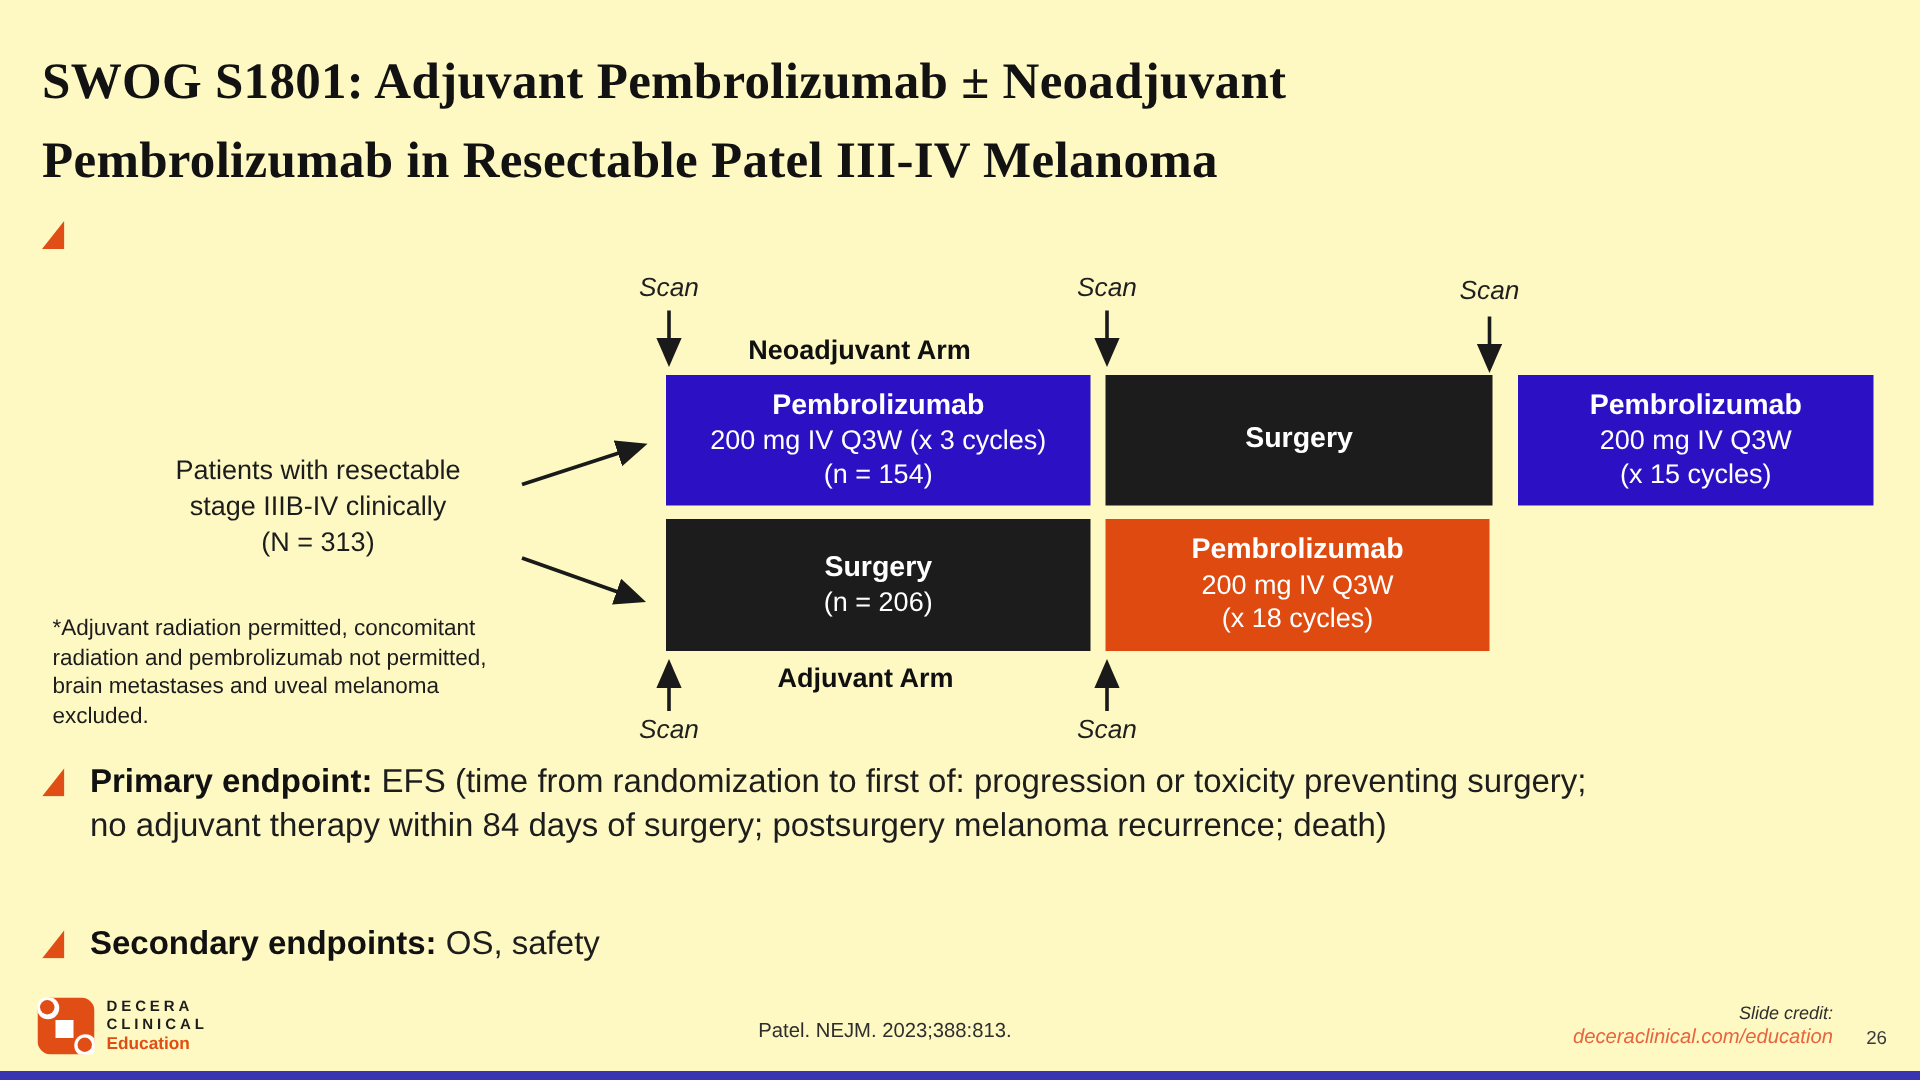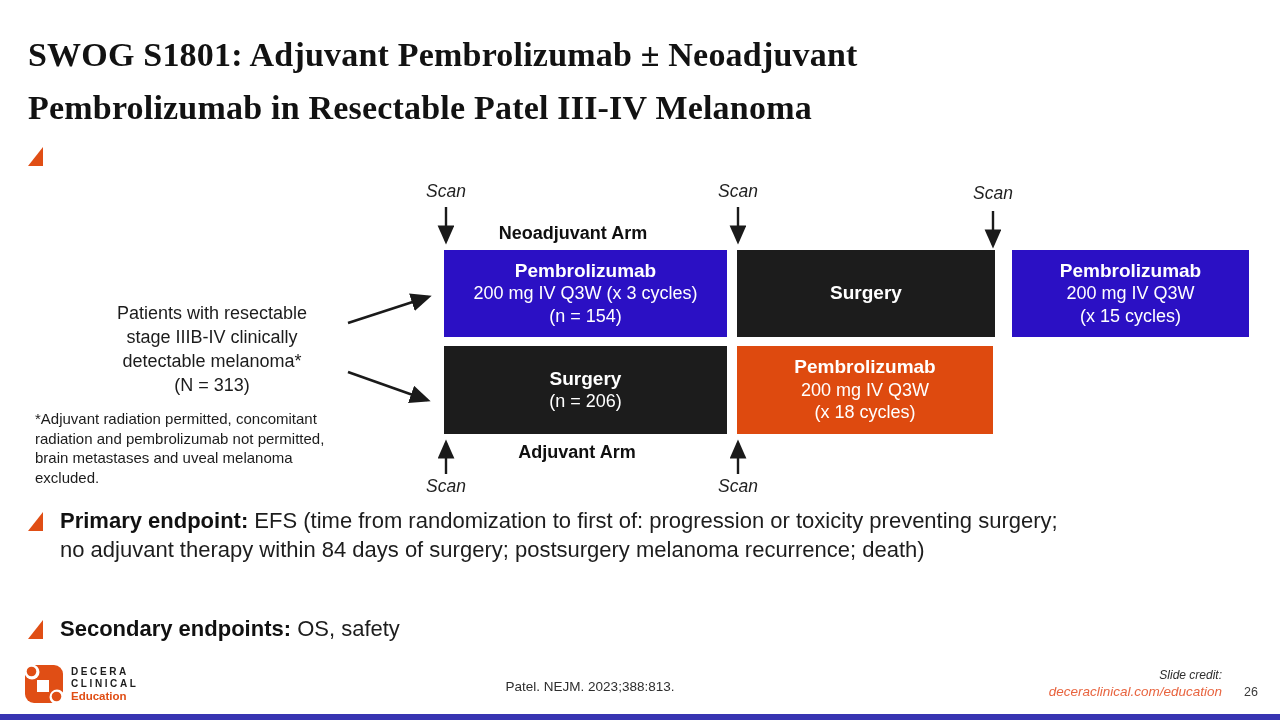--- a/index.html
+++ b/index.html
@@ -1,18 +1,18 @@
 <!DOCTYPE html>
 <html><head>
 <meta charset="utf-8">
 <style>
   * { margin:0; padding:0; box-sizing:border-box; }
   html,body { background:#e8e8e8; }
   .slide {
-    position:relative; width:1280px; height:720px; background:#ffffff;
+    position:relative; width:1280px; height:720px; background:#fef9c3;
     font-family:"Liberation Sans", sans-serif; overflow:hidden;
     margin:0 auto;
   }
   .title {
     position:absolute; left:28px; top:28px; width:1120px;
     font-family:"Liberation Serif", serif; font-weight:bold;
     font-size:34px; line-height:53px; color:#121212; letter-spacing:0.2px;
   }
   .bullet-tri {
     position:absolute; left:28px; width:15px; height:19px;
@@ -136,21 +136,20 @@
   </div>
   <div class="dbox box-orange" style="left:737px; top:346px; width:256px; height:88px;">
     <div class="t">Pembrolizumab</div>
     <div class="s">200 mg IV Q3W</div>
     <div class="s">(x 18 cycles)</div>
   </div>
 
   <div class="population">
     <div>Patients with resectable</div>
     <div>stage IIIB-IV clinically</div>
-    <div>detectable melanoma*</div>
     <div>(N = 313)</div>
   </div>
 
   <div class="footnote">*Adjuvant radiation permitted, concomitant radiation and pembrolizumab not permitted, brain metastases and uveal melanoma excluded.</div>
 
   <div class="bullet-tri" style="top:512px;"></div>
   <div class="bullet-text" style="top:506px; width:1005px;">
     <b>Primary endpoint:</b><span> EFS (time from randomization to first of: progression or toxicity preventing surgery; no adjuvant therapy within 84 days of surgery; postsurgery melanoma recurrence; death)</span>
   </div>
 

